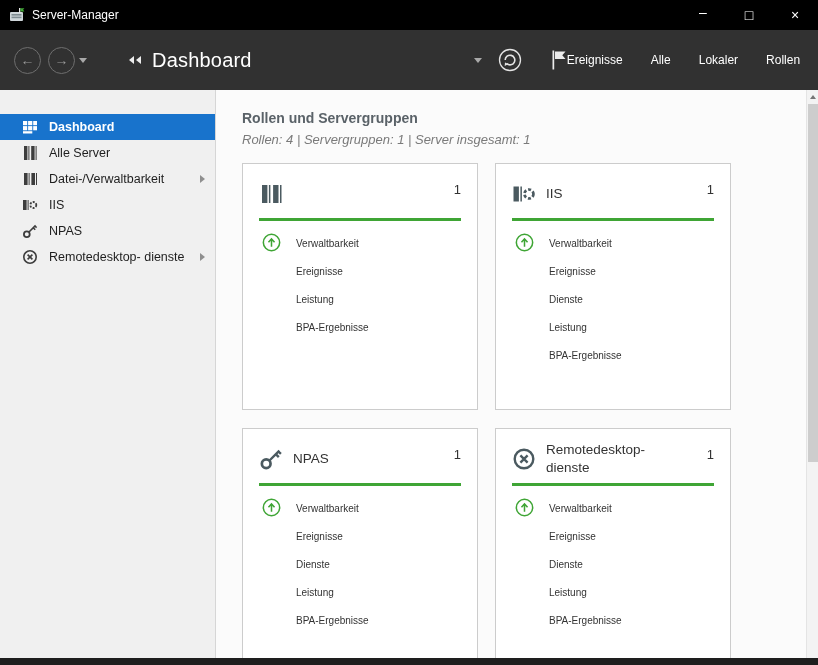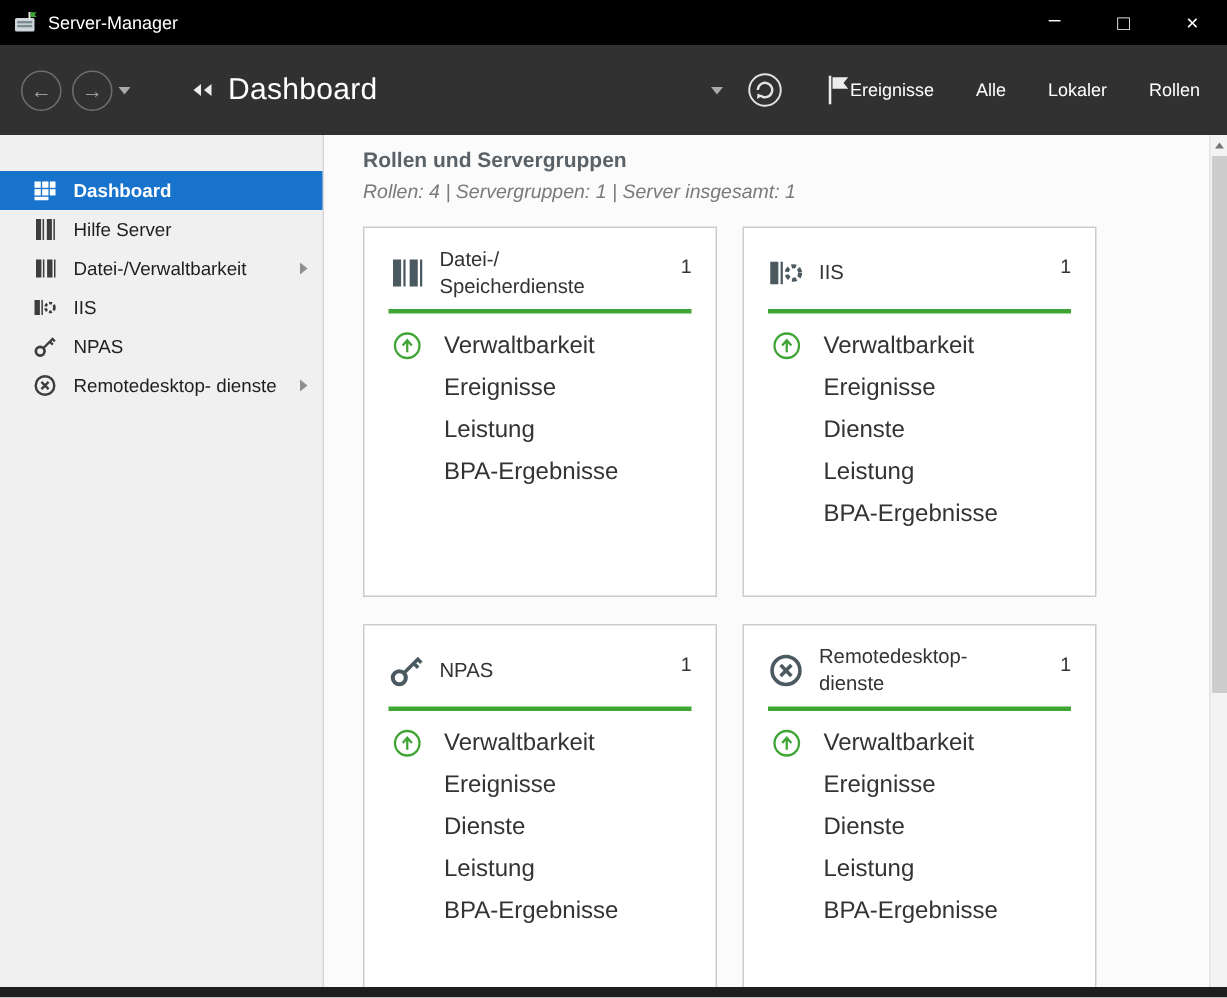--- a/index.html
+++ b/index.html
@@ -63,37 +63,37 @@
     padding:0 10px 0 22px; font-size:12.5px; color:#1e1e1e; cursor:default;
   }
   .side-item.selected { background:var(--accent-blue,#1873cc); color:#fff; font-weight:bold; }
   .s-icon { width:16px; height:16px; display:inline-flex; color:#3d3d3d; flex:0 0 auto; }
   .side-item.selected .s-icon { color:#fff; }
   .s-label { white-space:nowrap; }
   .tri-right { display:inline-block; width:0; height:0; margin-left:auto;
     border:4px solid transparent; border-right:none; border-left:5px solid #8f8f8f; }
 
   
-  .main { flex:1 1 auto; padding:8px 24px 0 26px; overflow:hidden; }
+  .main { flex:1 1 auto; padding:20px 24px 0 26px; overflow:hidden; }
   .heading { font-size:14px; font-weight:bold; color:#5a6268; }
   .summary { font-size:13px; color:#7a7a7a; margin-top:6px;font-style:italic; }
   .cards { margin-top:16px; display:grid; grid-template-columns:236px 236px; gap:18px 17px; }
   .card {
     width:236px; height:247px; background:#fff;
     border:1px solid var(--card-border,#ccc); padding:0 16px;
   }
   .card-header { height:48px; display:flex; align-items:center; gap:10px; margin-top:6px; }
   .c-icon { width:24px; height:24px; display:inline-flex; color:#4b5a60; flex:0 0 auto; }
   .card-title { font-size:13.5px; color:#333; line-height:1.3; max-width:126px; }
   .card-count { margin-left:auto; font-size:13px; color:#333; align-self:flex-start; margin-top:12px; }
   .green-line { height:3px; background:var(--accent-green,#3fa535); }
   .card-items { margin-top:8px; }
   .card-item {
     position:relative; height:28px; display:flex; align-items:center;
-    padding-left:37px; font-size:16px; color:#333; cursor:default;
+    padding-left:37px; font-size:10px; color:#333; cursor:default;
   }
   .status-icon { position:absolute; left:3px; top:4px; width:19px; height:19px; display:inline-flex; }
   .status-icon circle, .status-icon path { stroke:var(--accent-green,#3fa535); }
 
   
   .scrollbar {
     position:absolute; top:0; right:0; width:12px; height:100%;
     background:#f3f3f3; border-left:1px solid #e4e4e4;
   }
   .sb-arrow { height:14px; display:flex; align-items:center; justify-content:center; }
@@ -196,21 +196,21 @@
 
       <div class="side-item">
         <span class="s-icon">
           <svg width="16" height="16" viewBox="0 0 16 16" fill="currentColor">
             <rect x="2" y="1" width="3.4" height="14"></rect>
               <rect x="6.4" y="1" width="1" height="14"></rect>
             <rect x="9.2" y="1" width="3.4" height="14"></rect>
               <rect x="13.6" y="1" width="1" height="14"></rect>
           </svg>
         </span>
-        <span class="s-label">Hilfe Server</span>
+        <span class="s-label">Alle Server</span>
       </div>
 
       <div class="side-item">
         <span class="s-icon">
           <svg width="16" height="16" viewBox="0 0 16 16" fill="currentColor">
             <rect x="2" y="2" width="3.6" height="12"></rect>
               <rect x="6.6" y="2" width="1" height="12"></rect>
             <rect x="9.4" y="2" width="3.6" height="12"></rect>
               <rect x="14" y="2" width="1" height="12"></rect>
           </svg>
@@ -261,21 +261,20 @@
         <div class="card">
           <div class="card-header">
             <span class="c-icon">
               <svg width="24" height="24" viewBox="0 0 16 16" fill="currentColor">
                 <rect x="2" y="2" width="3.6" height="12"></rect>
                   <rect x="6.6" y="2" width="1" height="12"></rect>
                 <rect x="9.4" y="2" width="3.6" height="12"></rect>
                   <rect x="14" y="2" width="1" height="12"></rect>
               </svg>
             </span>
-            <span class="card-title">Datei-/ Speicherdienste</span>
             <span class="card-count">1</span>
           </div>
           <div class="green-line"></div>
           <div class="card-items">
             <div class="card-item">
               <span class="status-icon">
                 <svg width="19" height="19" viewBox="0 0 20 20">
                   <circle cx="10" cy="10" r="8.6" fill="none" stroke-width="1.6"></circle>
                   <path d="M10 14.5 V7 M6.8 9.8 L10 6.2 L13.2 9.8" fill="none" stroke-width="1.6"></path>
                 </svg>

